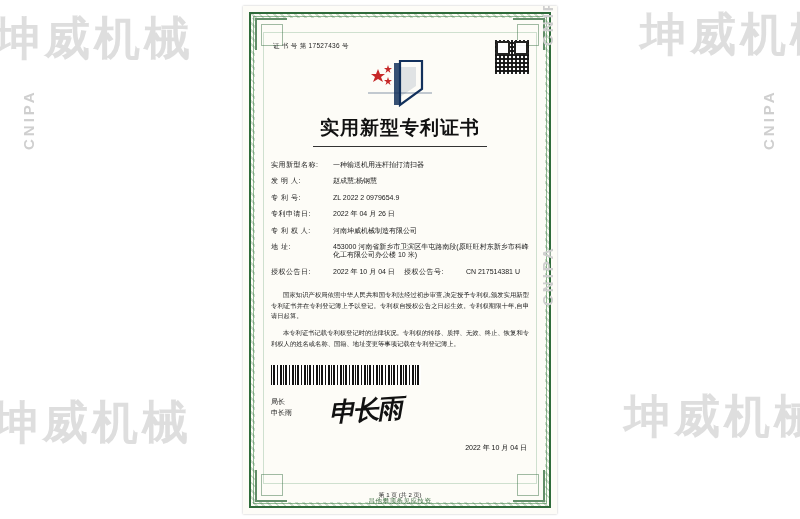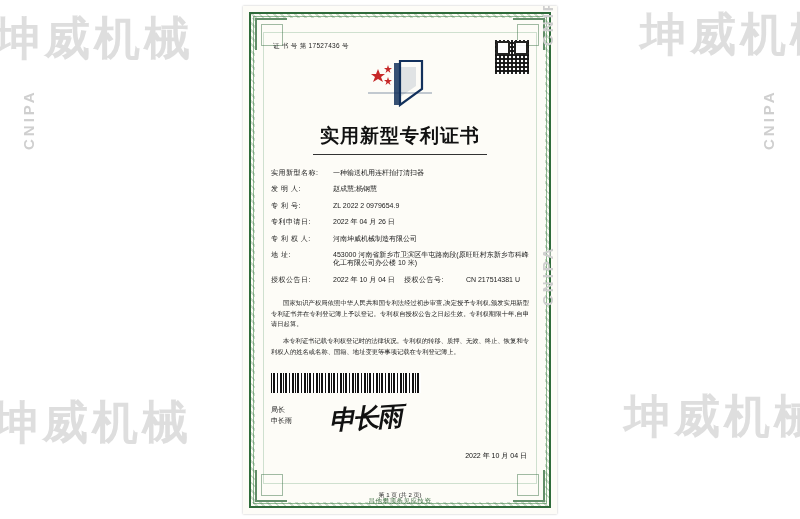--- a/index.html
+++ b/index.html
@@ -72,21 +72,21 @@
   .qr::after{right:1px;top:1px;}
 
   
   .emblem{
     position:relative;width:100%;height:50px;margin-top:8px;
   }
   .emblem svg{position:absolute;left:50%;top:0;transform:translateX(-50%);}
 
   .title{
     text-align:center;font-size:19px;font-weight:bold;color:#111;
-    letter-spacing:1px;margin-top:14px;
+    letter-spacing:1px;margin-top:6px;
     font-family:"DejaVu Sans","Liberation Sans",sans-serif;
   }
   .title-rule{
     width:174px;height:1px;background:#333;margin:5px auto 0 auto;
   }
 
   .fields{margin-top:14px;font-size:7px;color:#1a1a1a;line-height:1.2;}
   .row{display:flex;align-items:flex-start;margin-bottom:8px;}
   .lab{width:62px;flex:0 0 62px;letter-spacing:.5px;}
   .val{flex:1 1 auto;}

